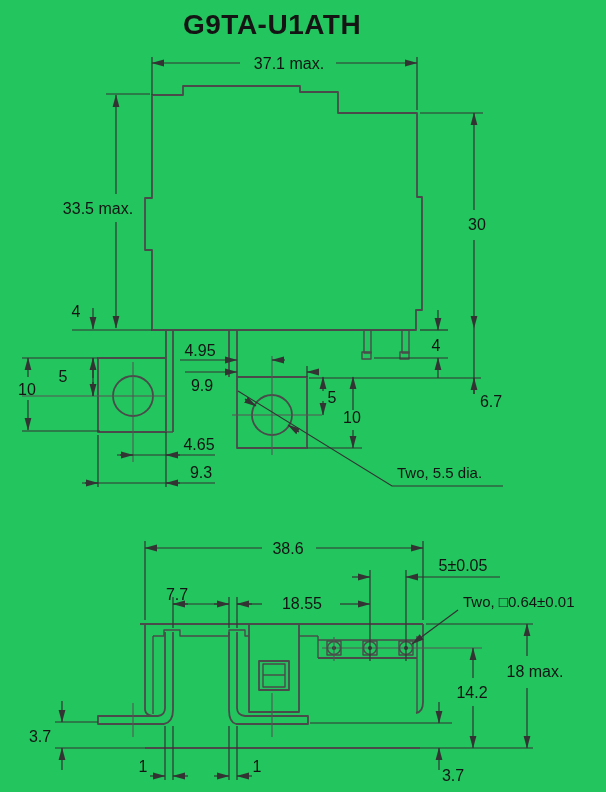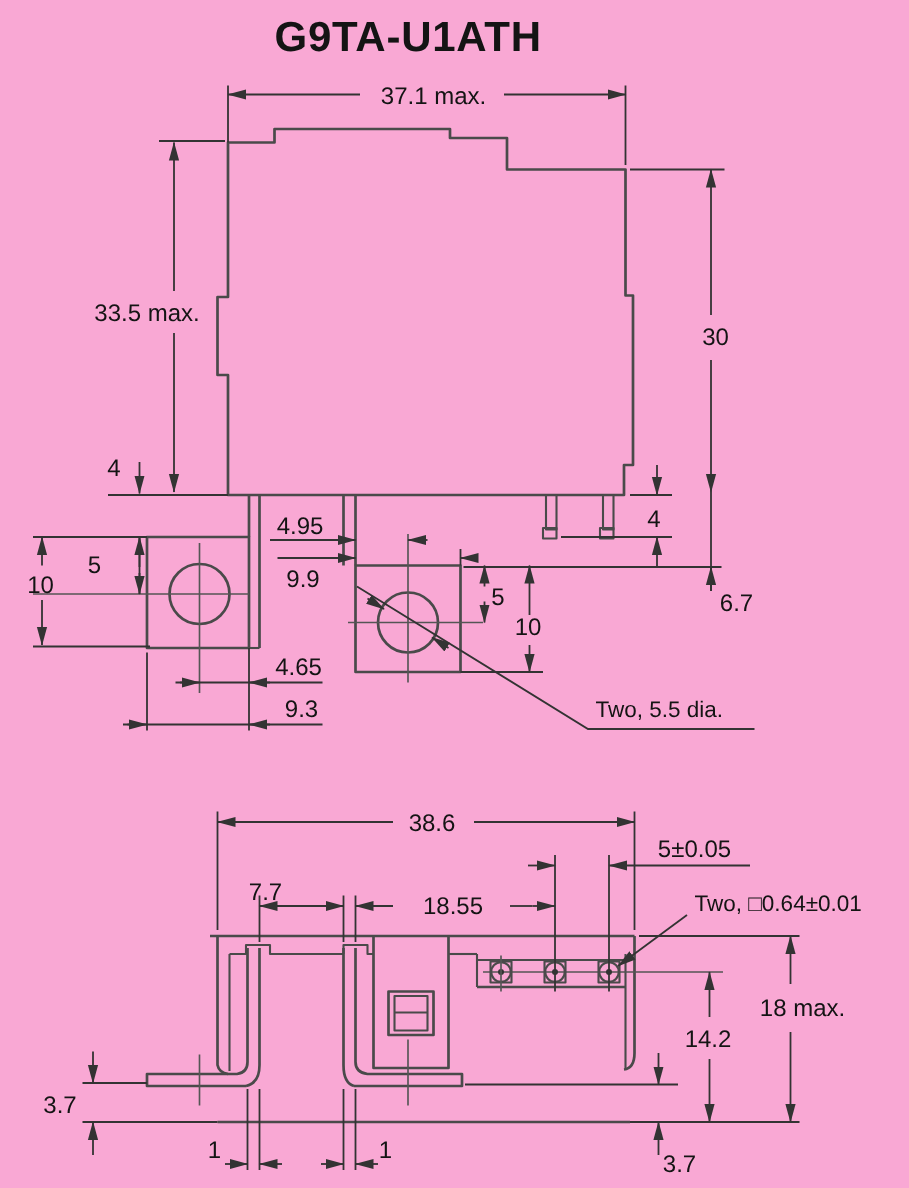--- a/index.html
+++ b/index.html
@@ -1,16 +1,16 @@
 <!DOCTYPE html>
 <html><head>
 <meta charset="utf-8">
 <style>
   html,body{margin:0;padding:0;background:#fff;}
-  .page{position:relative;width:606px;height:792px;background:#f9a8d4;overflow:hidden;}
+  .page{position:relative;width:606px;height:792px;background:#22c55e;overflow:hidden;}
   svg text{font-family:"Liberation Sans","DejaVu Sans",sans-serif;fill:#141414;}
   .title-text{font-size:28px;font-weight:bold;letter-spacing:0.5px;}
   .dim{font-size:16px;}
   .note{font-size:15px;}
   .obj{stroke:#4a4a4a;stroke-width:1.8;fill:none;stroke-linejoin:round;stroke-linecap:butt;}
   .obj2{stroke:#4a4a4a;stroke-width:1.4;fill:none;stroke-linejoin:round;}
   .dl{stroke:#333;stroke-width:1.2;fill:none;}
   .ctr{stroke:#555;stroke-width:1.1;fill:none;}
   .dot{fill:#333;stroke:none;}
 </style>

